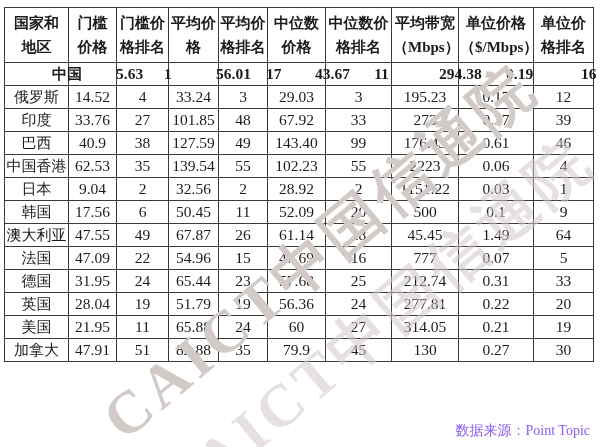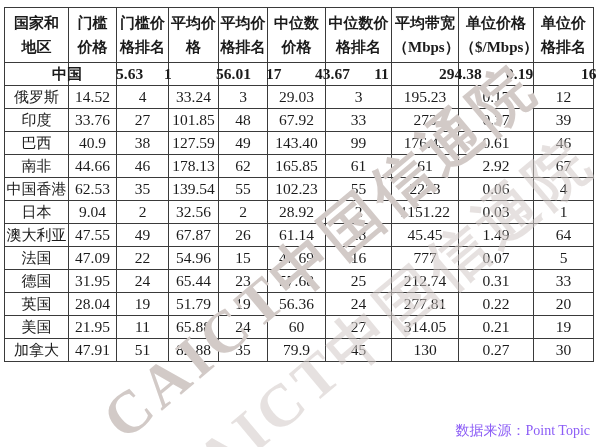--- a/index.html
+++ b/index.html
@@ -147,32 +147,20 @@
         <td>38</td>
         <td>127.59</td>
         <td>49</td>
         <td>143.40</td>
         <td>99</td>
         <td>176.43</td>
         <td>0.61</td>
         <td>46</td>
       </tr>
       <tr>
-        <td class="country">南非</td>
-        <td>44.66</td>
-        <td>46</td>
-        <td>178.13</td>
-        <td>62</td>
-        <td>165.85</td>
-        <td>61</td>
-        <td>61</td>
-        <td>2.92</td>
-        <td>67</td>
-      </tr>
-      <tr>
         <td class="country">中国香港</td>
         <td>62.53</td>
         <td>35</td>
         <td>139.54</td>
         <td>55</td>
         <td>102.23</td>
         <td>55</td>
         <td>2223</td>
         <td>0.06</td>
         <td>4</td>
@@ -183,20 +171,32 @@
         <td>2</td>
         <td>32.56</td>
         <td>2</td>
         <td>28.92</td>
         <td>2</td>
         <td>1151.22</td>
         <td>0.03</td>
         <td>1</td>
       </tr>
       <tr>
+        <td class="country">韩国</td>
+        <td>17.56</td>
+        <td>6</td>
+        <td>50.45</td>
+        <td>11</td>
+        <td>52.09</td>
+        <td>20</td>
+        <td>500</td>
+        <td>0.1</td>
+        <td>9</td>
+      </tr>
+      <tr>
         <td class="country">澳大利亚</td>
         <td>47.55</td>
         <td>49</td>
         <td>67.87</td>
         <td>26</td>
         <td>61.14</td>
         <td>28</td>
         <td>45.45</td>
         <td>1.49</td>
         <td>64</td>

